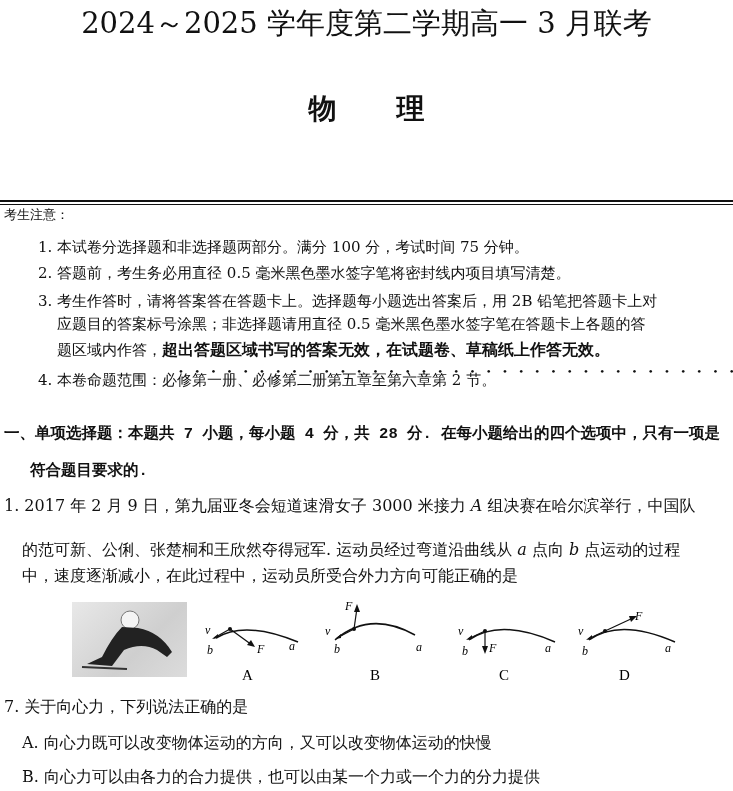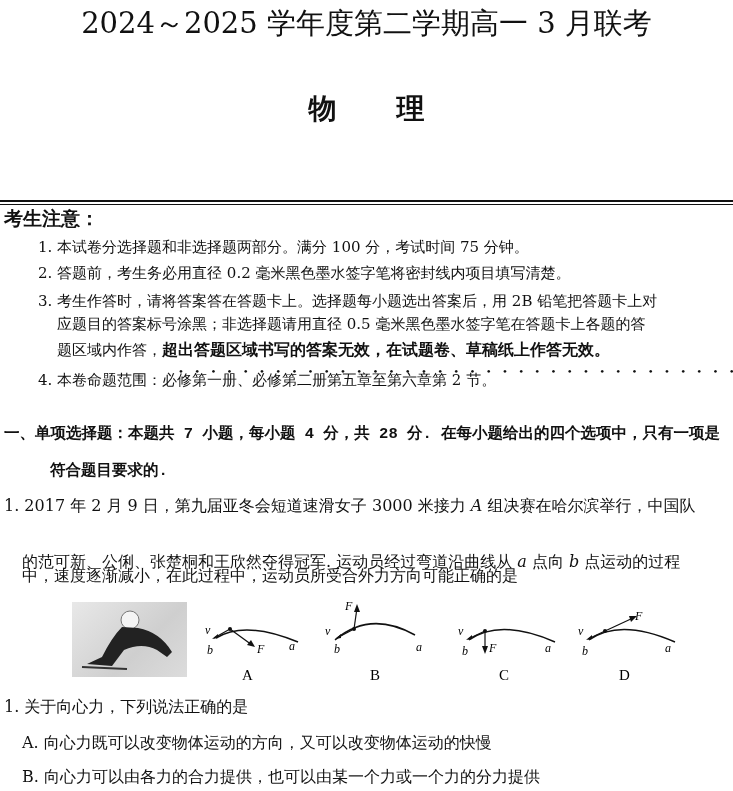--- a/index.html
+++ b/index.html
@@ -5,21 +5,21 @@
   html, body { margin:0; padding:0; background:#fff; }
   body { width:733px; height:791px; position:relative; overflow:hidden;
          font-family:"DejaVu Serif","Liberation Serif",serif; color:#111; }
   .abs { position:absolute; white-space:nowrap; }
   #title { left:0; width:733px; top:4px; text-align:center; font-size:29px; letter-spacing:0px; }
   #subject { left:0; width:733px; top:90px; text-align:center; font-size:28px; font-weight:bold;
              font-family:"DejaVu Sans","Liberation Sans",sans-serif; }
   #subject span { display:inline-block; margin:0 30px; }
   .rule1 { left:0; width:733px; top:200px; height:0; border-top:2px solid #111; }
   .rule2 { left:0; width:733px; top:204px; height:0; border-top:1px solid #111; }
-  #notice-h { left:4px; top:206px; font-size:19px; font-weight:bold;
+  #notice-h { left:4px; top:206px; font-size:13px; font-weight:normal;
               font-family:"DejaVu Sans","Liberation Sans",sans-serif; }
   .nline { font-size:15px; }
   .bold-sans { font-weight:bold; font-family:"DejaVu Sans","Liberation Sans",sans-serif; font-size:16px; }
   .dots { left:178px; top:366px; font-size:10px; letter-spacing:10.3px; }
   .sec { font-size:15.5px; font-weight:bold; font-family:Liberation Mono, monospace; }
   .q { font-size:16px; }
   .ital { font-style:italic; }
   .photo { left:72px; top:602px; width:115px; height:75px; background:linear-gradient(135deg,#e8e8e8,#cfcfcf 60%,#dcdcdc); }
   .fig { position:absolute; }
 </style>
@@ -27,32 +27,32 @@
 <body>
 
 <div id="title" class="abs">2024～2025 学年度第二学期高一 3 月联考</div>
 <div id="subject" class="abs"><span>物</span><span>理</span></div>
 
 <div class="abs rule1"></div>
 <div class="abs rule2"></div>
 
 <div id="notice-h" class="abs">考生注意：</div>
 <div class="abs nline" style="left:38px;top:238px;">1. 本试卷分选择题和非选择题两部分。满分 100 分，考试时间 75 分钟。</div>
-<div class="abs nline" style="left:38px;top:264px;">2. 答题前，考生务必用直径 0.2 毫米黑色墨水签字笔将密封线内项目填写清楚。</div>
+<div class="abs nline" style="left:38px;top:264px;">2. 答题前，考生务必用直径 0.5 毫米黑色墨水签字笔将密封线内项目填写清楚。</div>
 <div class="abs nline" style="left:38px;top:292px;">3. 考生作答时，请将答案答在答题卡上。选择题每小题选出答案后，用 2B 铅笔把答题卡上对</div>
 <div class="abs nline" style="left:57px;top:315px;">应题目的答案标号涂黑；非选择题请用直径 0.5 毫米黑色墨水签字笔在答题卡上各题的答</div>
 <div class="abs nline" style="left:57px;top:340px;"><span>题区域内作答，</span><span class="bold-sans">超出答题区域书写的答案无效，在试题卷、草稿纸上作答无效。</span></div>
 <div class="abs dots">•••••••••••••••••••••••••••••••••••••••</div>
 <div class="abs nline" style="left:38px;top:371px;">4. 本卷命题范围：必修第一册、必修第二册第五章至第六章第 2 节。</div>
 
 <div class="abs sec" style="left:4px;top:423px;">一、单项选择题：本题共 7 小题，每小题 4 分，共 28 分. 在每小题给出的四个选项中，只有一项是</div>
-<div class="abs sec" style="left:30px;top:460px;margin-left:20px;">符合题目要求的.</div>
+<div class="abs sec" style="left:30px;top:460px;">符合题目要求的.</div>
 
 <div class="abs q" style="left:4px;top:496px;"><span>1. 2017 年 2 月 9 日，第九届亚冬会短道速滑女子 3000 米接力 </span><span class="ital">A</span><span> 组决赛在哈尔滨举行，中国队</span></div>
-<div class="abs q" style="left:22px;top:552px;"><span>的范可新、公俐、张楚桐和王欣然夺得冠军. 运动员经过弯道沿曲线从 </span><span class="ital">a</span><span> 点向 </span><span class="ital">b</span><span> 点运动的过程</span></div>
+<div class="abs q" style="left:22px;top:540px;"><span>的范可新、公俐、张楚桐和王欣然夺得冠军. 运动员经过弯道沿曲线从 </span><span class="ital">a</span><span> 点向 </span><span class="ital">b</span><span> 点运动的过程</span></div>
 <div class="abs q" style="left:22px;top:566px;">中，速度逐渐减小，在此过程中，运动员所受合外力方向可能正确的是</div>
 
 <div class="abs photo">
   <svg width="115" height="75" viewBox="0 0 115 75">
     <circle cx="58" cy="18" r="9" fill="#f4f4f4" stroke="#777"></circle>
     <path d="M50 25 Q40 35 30 55 L15 62 L40 64 L52 48 Q70 40 85 48 L95 55 L100 50 Q88 30 66 26 Z" fill="#222"></path>
     <path d="M10 65 L55 67" stroke="#333" stroke-width="2"></path>
   </svg>
 </div>
 
@@ -105,15 +105,15 @@
   <polygon points="11,40 17,35 17,39" fill="#111"></polygon>
   <line x1="30" y1="31" x2="58" y2="18" stroke="#111" stroke-width="1.2"></line>
   <polygon points="62,16 54,16 56,22" fill="#111"></polygon>
   <text x="3" y="35" font-size="12" font-style="italic" font-family="Liberation Serif,serif">v</text>
   <text x="7" y="55" font-size="12" font-style="italic" font-family="Liberation Serif,serif">b</text>
   <text x="60" y="20" font-size="12" font-style="italic" font-family="Liberation Serif,serif">F</text>
   <text x="90" y="52" font-size="12" font-style="italic" font-family="Liberation Serif,serif">a</text>
   <text x="44" y="80" font-size="15" font-family="Liberation Serif,serif">D</text>
 </svg>
 
-<div class="abs q" style="left:4px;top:697px;">1. 关于向心力，下列说法正确的是</div>
+<div class="abs q" style="left:4px;top:697px;">7. 关于向心力，下列说法正确的是</div>
 <div class="abs q" style="left:22px;top:733px;">A. 向心力既可以改变物体运动的方向，又可以改变物体运动的快慢</div>
 <div class="abs q" style="left:22px;top:767px;">B. 向心力可以由各力的合力提供，也可以由某一个力或一个力的分力提供</div>
 
 </body></html>

